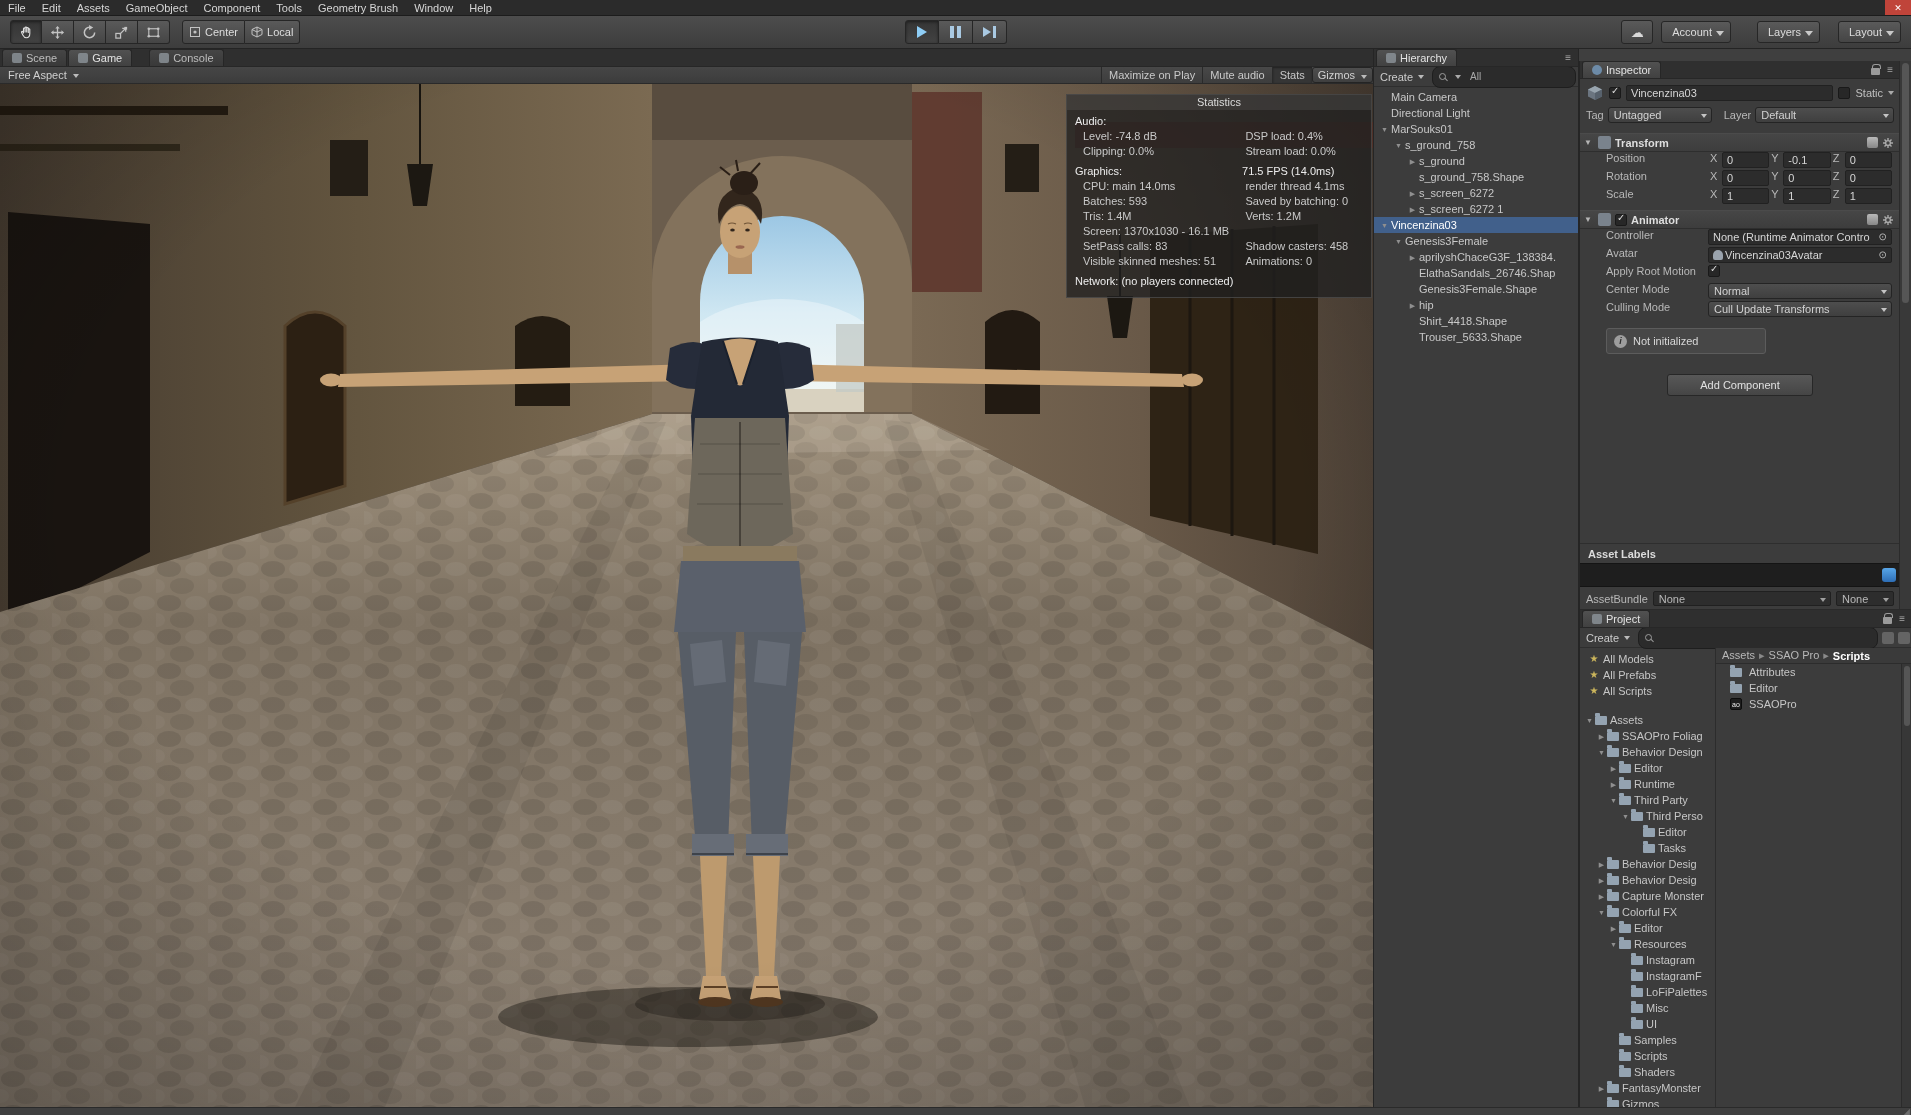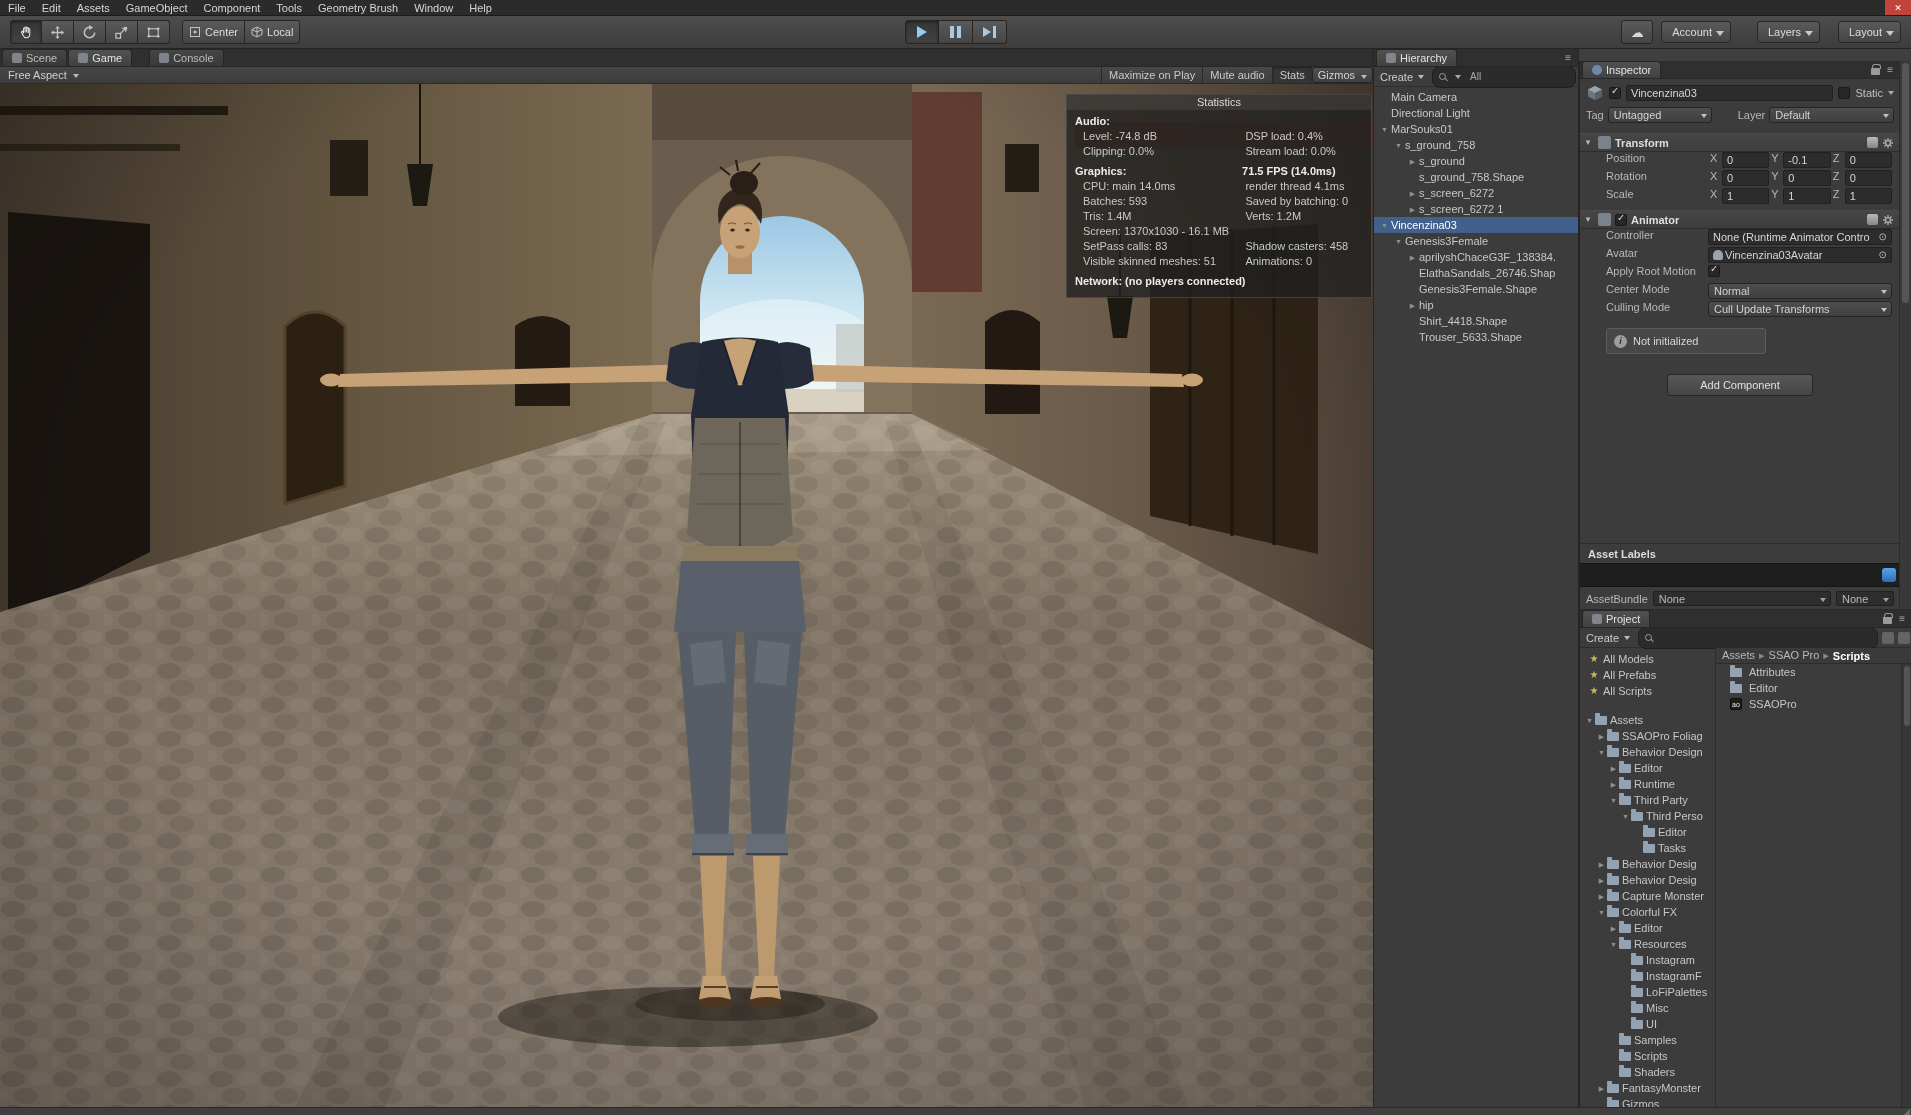--- a/index.html
+++ b/index.html
@@ -59,21 +59,21 @@
 .gv-btn.dropdown::after{content:"";position:absolute;right:5px;top:7px;border-left:3.5px solid transparent;border-right:3.5px solid transparent;border-top:4px solid #bbb}
 #gameview{position:relative;width:100%;height:calc(100% - 35px);background:#4a443c;overflow:hidden}
 #gameview svg{display:block;width:100%;height:100%}
 
 
 #stats-overlay{position:absolute;top:10px;right:1px;width:306px;background:rgba(32,32,32,.78);border:1px solid rgba(95,95,95,.55);color:#c9c9c9;padding-bottom:8px;z-index:5}
 .stats-title{height:15px;line-height:15px;text-align:center;color:#dadada;background:rgba(255,255,255,.08);margin-bottom:4px}
 .stat-row{display:flex;padding:0 8px;height:15px;line-height:15px}
 .stat-row .s-left{flex:1;white-space:nowrap}
 .stat-row .s-right{width:42%;white-space:nowrap}
-.stat-row.bold{font-weight:bold;color:#ececec}
+.stat-row.bold{font-weight:normal;color:#ececec}
 .stat-row.indent{padding-left:16px}
 .stat-row.gap{margin-top:5px}
 
 
 #hierarchy{position:absolute;left:1373px;top:49px;width:206px;height:1058px;background:#3c3c3c;border-left:1px solid #252525;border-right:1px solid #252525}
 .panel-toolbar{height:20px;display:flex;align-items:center;padding:0 2px;gap:4px;background:#3c3c3c;border-bottom:1px solid #2e2e2e}
 .minidrop{display:flex;align-items:center;gap:3px;padding:1px 4px;color:#ccc}
 .minidrop::after{content:"";border-left:3.5px solid transparent;border-right:3.5px solid transparent;border-top:4px solid #bbb;margin-left:2px}
 .searchbox{flex:1;height:22px;background:#2b2b2b;border:1px solid #1e1e1e;border-radius:8px;display:flex;align-items:center;padding:0 6px;gap:9px;color:#999;min-width:0}
 .searchbox .search-text{font-size:10px;color:#ababab}
@@ -626,21 +626,21 @@
         </div>
       <span class="checkbox"></span>
       <span class="static-lab">Static</span>
       <span class="mini-arrow"></span>
     </div>
     <div class="insp-sub">
       <span class="sub-lab">Tag</span>
       <div class="dropdown tagdrop">
           <span>Untagged</span>
         </div>
-      <span class="sub-lab" style="margin-left:22px">Layer</span>
+      <span class="sub-lab" style="margin-left:8px">Layer</span>
       <div class="dropdown layerdrop">
           <span>Default</span>
         </div>
     </div>
 
     <div class="comp-head">
       <span class="fold"></span>
       <span class="comp-ico"></span>
       <b>Transform</b>
       <span class="spacer"></span>

